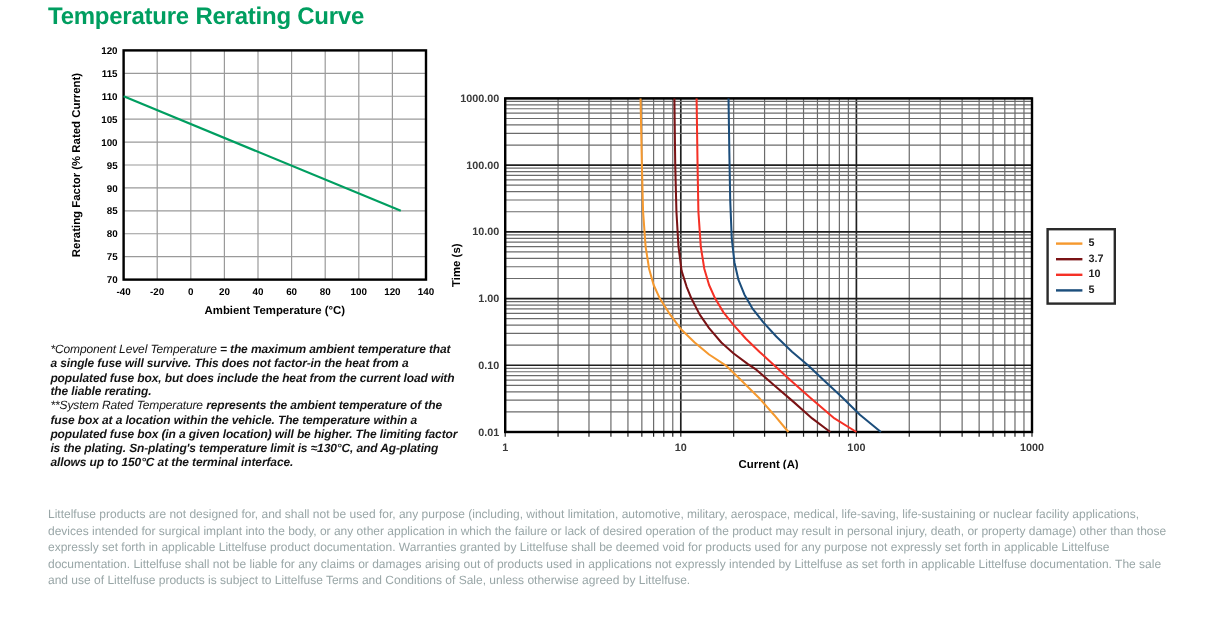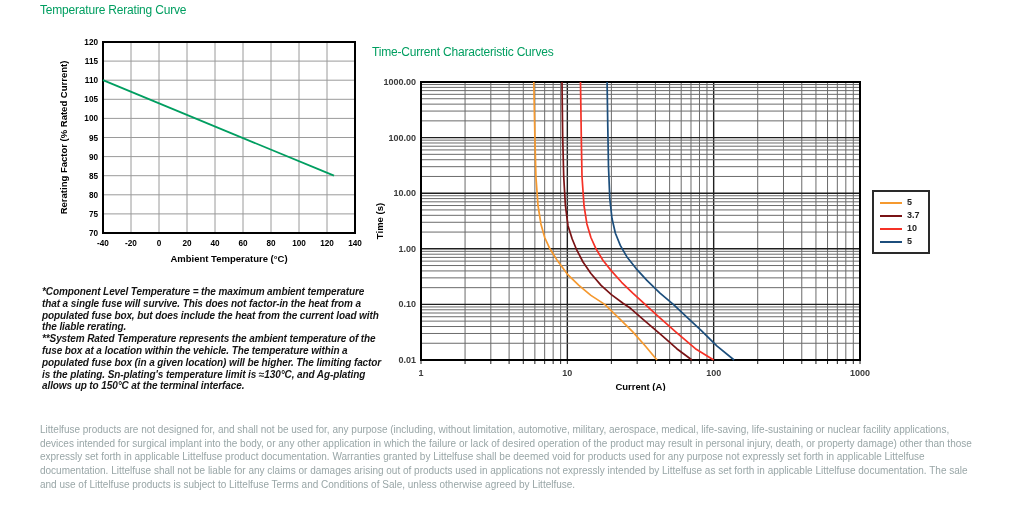--- a/index.html
+++ b/index.html
@@ -1,35 +1,35 @@
 <!DOCTYPE html>
 <html style="--accent-green: #009e60; --disclaimer-text: #99a6a7; --grid-minor-left: #9a9a9a; --grid-minor-log: #6b6b6b; --grid-major-log: #1f1f1f; --axis-border: #000000;"><head>
 <meta charset="utf-8">
 <style>
   html,body{margin:0;padding:0;background:#fff;}
   .canvas{position:relative;width:1024px;height:521px;background:#fff;overflow:hidden;
           font-family:"Liberation Sans",sans-serif;}
-  .h{position:absolute;margin:0;font-size:12px;font-weight:normal;letter-spacing:-0.2px;
+  .h{position:absolute;margin:0;font-size:20px;font-weight:bold;letter-spacing:-0.2px;
      color:var(--accent-green,#009e60);white-space:nowrap;}
   .h1{left:40px;top:3px;}
   .h2{left:372px;top:45px;}
   .chart1{position:absolute;left:55px;top:35px;}
   .chart2{position:absolute;left:375px;top:75px;}
   svg text{font-family:"Liberation Sans",sans-serif;}
   .tick{font-size:8.2px;font-weight:bold;fill:#000;}
   .tick2{font-size:9px;font-weight:600;fill:#3a3a3a;}
   .axlabel{font-size:9.5px;font-weight:bold;fill:#000;}
   .legend{position:absolute;left:872px;top:190px;border:2px solid #2a2a2a;background:#fff;
           padding:6px 8px 6px 6px;display:flex;flex-direction:column;gap:4px;}
   .legend-item{display:flex;align-items:center;gap:5px;}
   .legend-swatch{display:inline-block;width:22px;height:2px;}
   .legend-label{font-size:9px;font-weight:600;color:#222;line-height:9px;}
   .notes{position:absolute;left:42px;top:286px;width:340px;font-size:10px;line-height:11.8px;
          font-style:italic;font-weight:600;color:#141414;letter-spacing:-0.1px;}
-  .notes .nb{font-weight:700;}
+  .notes .nb{font-weight:400;}
   .disclaimer{position:absolute;left:40px;top:423px;width:941px;margin:0;font-size:10px;
               line-height:13.7px;color:var(--disclaimer-text,#99a6a7);font-weight:500;}
 </style>
 </head>
 <body>
 
 <div class="canvas">
 
   <h1 class="h h1">Temperature Rerating Curve</h1>
 
@@ -77,21 +77,20 @@
       <text x="160" y="211" text-anchor="middle" class="tick">40</text>
       <text x="188" y="211" text-anchor="middle" class="tick">60</text>
       <text x="216" y="211" text-anchor="middle" class="tick">80</text>
       <text x="244" y="211" text-anchor="middle" class="tick">100</text>
       <text x="272" y="211" text-anchor="middle" class="tick">120</text>
       <text x="300" y="211" text-anchor="middle" class="tick">140</text>
       <text x="174" y="227" text-anchor="middle" class="axlabel">Ambient Temperature (°C)</text>
       <text x="12" y="102.5" text-anchor="middle" class="axlabel" transform="rotate(-90 12 102.5)">Rerating Factor (% Rated Current)</text>
     </svg>
 
-  <h1 class="h h2">Time-Current Characteristic Curves</h1>
 
   <svg id="chart2" class="chart2" width="516" height="316">
       <g>
         <line x1="46" y1="7" x2="46" y2="285" stroke="#1f1f1f" stroke-width="1.4"></line>
         <line x1="46" y1="285" x2="46" y2="289" stroke="#1f1f1f" stroke-width="1"></line>
         <line x1="90.05072269882925" y1="7" x2="90.05072269882925" y2="285" stroke="#6b6b6b" stroke-width="1"></line>
         <line x1="90.05072269882925" y1="285" x2="90.05072269882925" y2="289" stroke="#1f1f1f" stroke-width="1"></line>
         <line x1="115.81874360731061" y1="7" x2="115.81874360731061" y2="285" stroke="#6b6b6b" stroke-width="1"></line>
         <line x1="115.81874360731061" y1="285" x2="115.81874360731061" y2="289" stroke="#1f1f1f" stroke-width="1"></line>
         <line x1="134.1014453976585" y1="7" x2="134.1014453976585" y2="285" stroke="#6b6b6b" stroke-width="1"></line>

